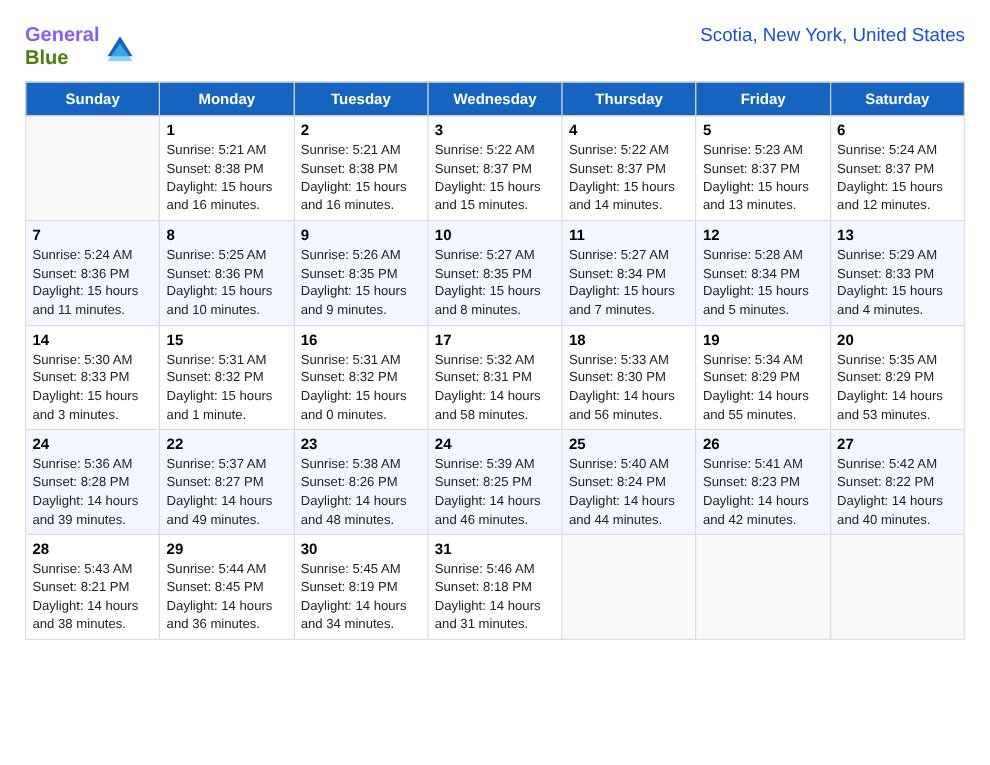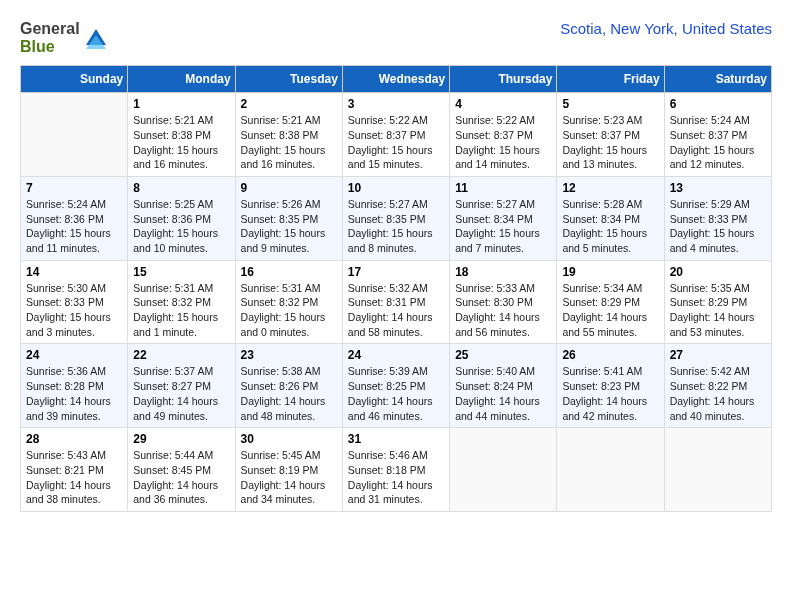--- a/index.html
+++ b/index.html
@@ -35,21 +35,21 @@
     }
     table {
       width: 100%;
       border-collapse: collapse;
       font-size: 11px;
     }
     thead tr th {
       background-color: #1565c0;
       color: #fff;
       padding: 6px 4px;
-      text-align: right;
+      text-align: center;
       font-size: 12px;
       font-weight: bold;
       border: 1px solid #ccc;
     }
     tbody tr td {
       border: 1px solid #ddd;
       padding: 4px 5px;
       vertical-align: top;
       background: #fff;
       min-width: 95px;
@@ -74,21 +74,21 @@
     tr:nth-child(even) td {
       background: #f2f6ff;
     }
   </style>
 </head>
 <body>
 
 <div class="header-section">
   <div class="logo">
   <div style="display:flex;flex-direction:column;line-height:1.1">
-    <span style="font-size:16px;font-weight:bold;color:#404040">General</span>
+    <span style="font-size:16px;font-weight:bold;color:#8b5cf6">General</span>
     <span style="font-size:16px;font-weight:bold;color:#4d7c0f">Blue</span>
   </div>
   <svg width="22" height="22" viewBox="0 0 22 22">
     <polygon points="2,18 22,18 12,2" fill="#1565c0"></polygon>
     <polygon points="2,22 22,22 12,8" fill="#4fc3f7" opacity="0.7"></polygon>
   </svg>
 </div>
   <div class="title-section">
     <div class="subtitle">Scotia, New York, United States</div>
   </div>

